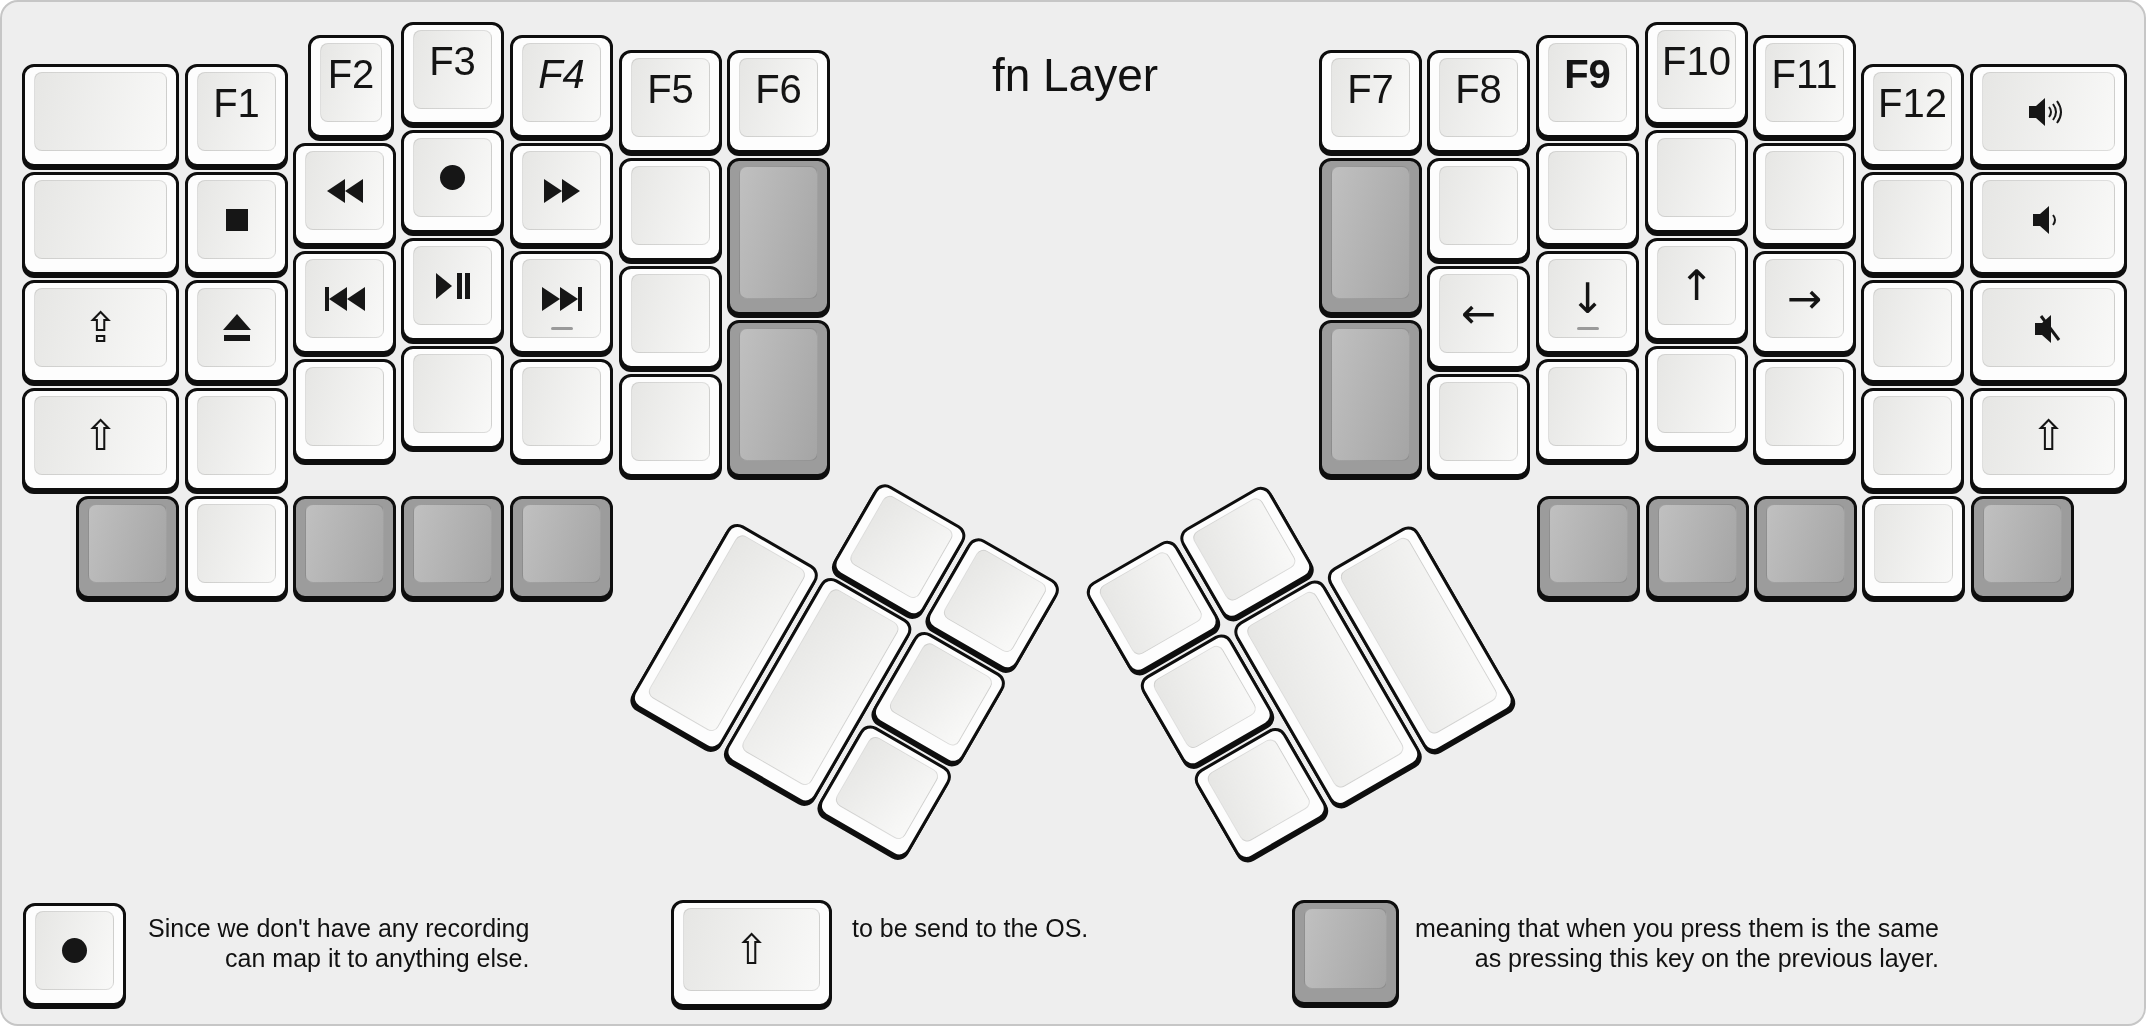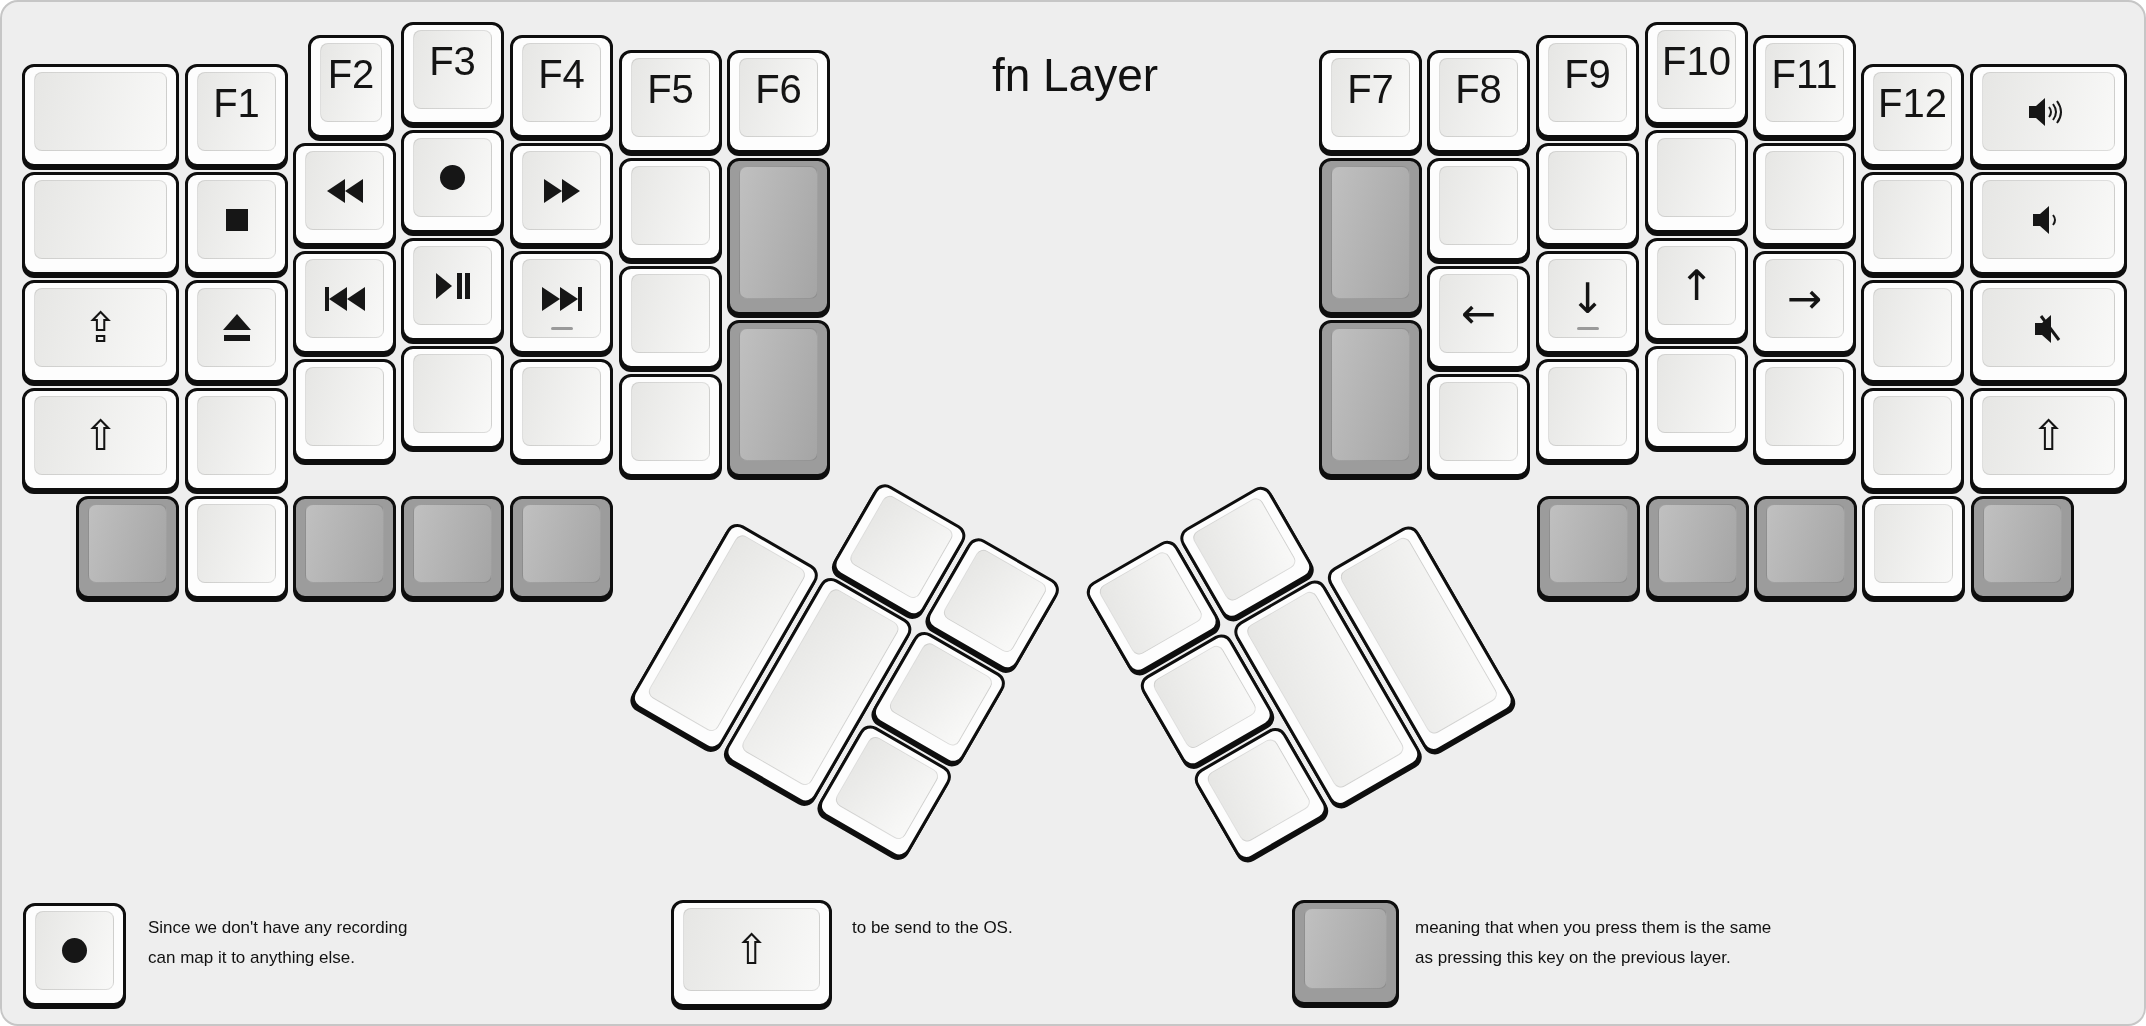--- a/index.html
+++ b/index.html
@@ -20,22 +20,22 @@
   .klabel{position:absolute;left:0;right:0;top:8px;text-align:center;
        font-size:40px;color:#141414;font-family:"Liberation Sans",sans-serif;}
   .kglyph{position:absolute;left:0;right:0;top:0;bottom:0;display:flex;align-items:center;
        justify-content:center;font-size:42px;color:#141414;font-family:"DejaVu Sans",sans-serif;}
   .kicon{position:absolute;left:0;right:0;top:0;bottom:0;display:flex;align-items:center;
        justify-content:center;}
   .kicon svg{display:block;}
   .homing{position:absolute;left:50%;bottom:7px;width:22px;height:3px;margin-left:-11px;
        background:#9a9a9a;border-radius:2px;}
   .cluster{position:absolute;width:324px;height:324px;}
-  .legend-text{position:absolute;color:#111;font-size:17px;line-height:30px;
-       font-family:"Liberation Sans",sans-serif;}
+  .legend-text{position:absolute;color:#111;font-size:25px;line-height:30px;
+       font-family:"Liberation Sans",sans-serif;text-align:right;}
 </style>
 </head>
 <body>
 
 <div class="page">
   <div class="kb-title">fn Layer</div>
   <div id="keyboard">
       <div class="key white" style="left: 20px; top: 62px; width: 157px; height: 103px;">
         <div class="surface"></div>
       </div>
@@ -129,21 +129,21 @@
               <polygon points="0,0 16,13 0,26" fill="#161616"></polygon>
               <rect x="21" y="0" width="5" height="26" fill="#161616"></rect>
               <rect x="29" y="0" width="5" height="26" fill="#161616"></rect>
             </svg>
           </div>
         </div>
       </div>
       <div class="key white" style="left: 399px; top: 344px; width: 103px; height: 103px;">
         <div class="surface"></div>
       </div>
-      <div class="key white" style="left: 508px; top: 33px; width: 103px; height: 103px;">
+      <div class="key white" style="left: 508px; top: 33px; width: 103px; height: 103px; font-style: italic;">
         <div class="surface">
           <div class="klabel">F4</div>
         </div>
       </div>
       <div class="key white" style="left: 508px; top: 141px; width: 103px; height: 103px;">
         <div class="surface">
           <div class="kicon">
             <svg width="36" height="24" viewBox="0 0 36 24">
               <polygon points="0,0 18,12 0,24" fill="#161616"></polygon>
               <polygon points="18,0 36,12 18,24" fill="#161616"></polygon>
@@ -226,21 +226,21 @@
         <div class="surface"></div>
       </div>
       <div class="key white" style="left: 1425px; top: 264px; width: 103px; height: 103px;">
         <div class="surface">
           <div class="kglyph">←</div>
         </div>
       </div>
       <div class="key white" style="left: 1425px; top: 372px; width: 103px; height: 103px;">
         <div class="surface"></div>
       </div>
-      <div class="key white" style="left: 1534px; top: 33px; width: 103px; height: 103px;">
+      <div class="key white" style="left: 1534px; top: 33px; width: 103px; height: 103px; font-weight: bold;">
         <div class="surface">
           <div class="klabel">F9</div>
         </div>
       </div>
       <div class="key white" style="left: 1534px; top: 141px; width: 103px; height: 103px;">
         <div class="surface"></div>
       </div>
       <div class="key white" style="left: 1534px; top: 249px; width: 103px; height: 103px;">
         <div class="surface">
           <div class="kglyph">↓</div>

